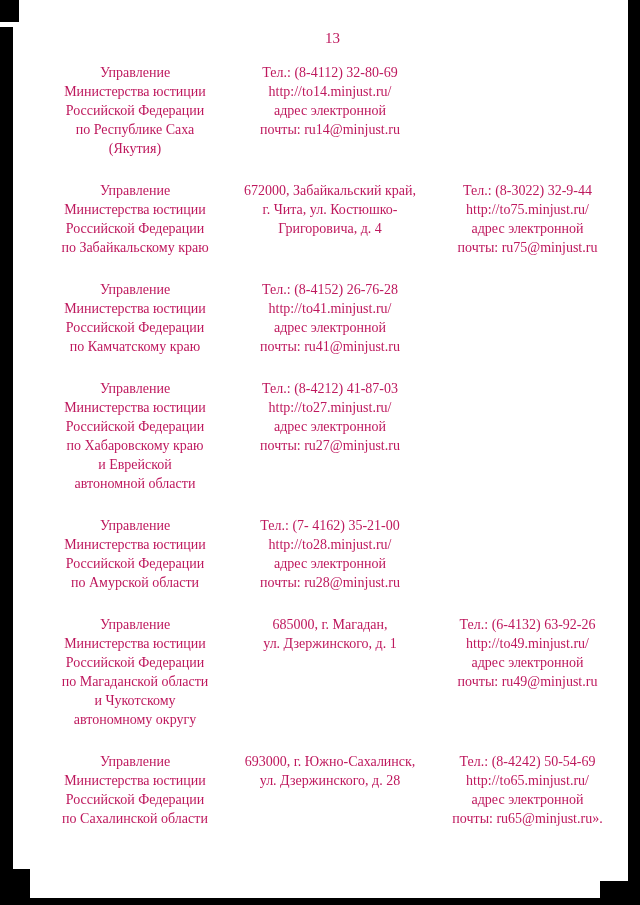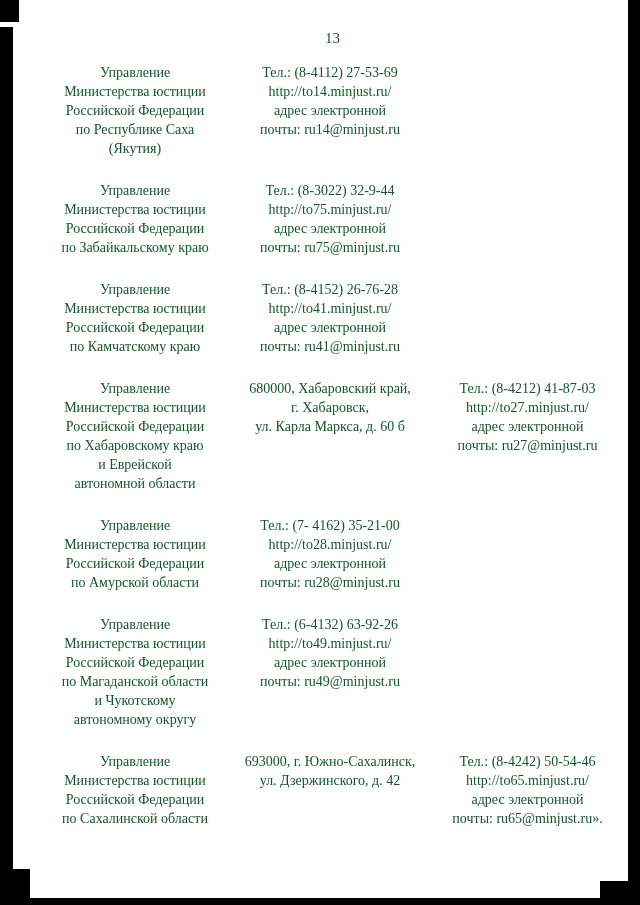--- a/index.html
+++ b/index.html
@@ -8,21 +8,21 @@
     background: #777;
   }
   .paper {
     position: relative;
     width: 640px;
     height: 905px;
     margin: 0 auto;
     background: #ffffff;
     overflow: hidden;
     font-family: "Liberation Serif", "DejaVu Serif", serif;
-    color: #14532d;
+    color: #be185d;
   }
   
   .edge {
     position: absolute;
     background: #000000;
   }
   .edge.top-left-block { left: 0; top: 0; width: 19px; height: 22px; }
   .edge.left-strip     { left: 0; top: 27px; width: 13px; height: 878px; }
   .edge.right-strip    { right: 0; top: 0; width: 12px; height: 905px; }
   .edge.bottom-bar     { left: 0; bottom: 0; width: 640px; height: 7px; }
@@ -68,31 +68,34 @@
     <div class="page-number">13</div>
 
     <div>
 
       <div class="row">
         <div class="cell">Управление
 Министерства юстиции
 Российской Федерации
 по Республике Саха
 (Якутия)</div>
-        <div class="cell">Тел.: (8-4112) 27-53-69
+        <div class="cell">Тел.: (8-4112) 32-80-69
 http://to14.minjust.ru/
 адрес электронной
 почты: ru14@minjust.ru</div>
       </div>
 
       <div class="row">
         <div class="cell">Управление
 Министерства юстиции
 Российской Федерации
 по Забайкальскому краю</div>
+        <div class="cell">672000, Забайкальский край,
+г. Чита, ул. Костюшко-
+Григоровича, д. 4</div>
         <div class="cell">Тел.: (8-3022) 32-9-44
 http://to75.minjust.ru/
 адрес электронной
 почты: ru75@minjust.ru</div>
       </div>
 
       <div class="row">
         <div class="cell">Управление
 Министерства юстиции
 Российской Федерации
@@ -103,23 +106,20 @@
 почты: ru41@minjust.ru</div>
       </div>
 
       <div class="row">
         <div class="cell">Управление
 Министерства юстиции
 Российской Федерации
 по Хабаровскому краю
 и Еврейской
 автономной области</div>
-        <div class="cell">680000, Хабаровский край,
-г. Хабаровск,
-ул. Карла Маркса, д. 60 б</div>
         <div class="cell">Тел.: (8-4212) 41-87-03
 http://to27.minjust.ru/
 адрес электронной
 почты: ru27@minjust.ru</div>
       </div>
 
       <div class="row">
         <div class="cell">Управление
 Министерства юстиции
 Российской Федерации
@@ -130,34 +130,36 @@
 почты: ru28@minjust.ru</div>
       </div>
 
       <div class="row">
         <div class="cell">Управление
 Министерства юстиции
 Российской Федерации
 по Магаданской области
 и Чукотскому
 автономному округу</div>
+        <div class="cell">685000, г. Магадан,
+ул. Дзержинского, д. 1</div>
         <div class="cell">Тел.: (6-4132) 63-92-26
 http://to49.minjust.ru/
 адрес электронной
 почты: ru49@minjust.ru</div>
       </div>
 
       <div class="row">
         <div class="cell">Управление
 Министерства юстиции
 Российской Федерации
 по Сахалинской области</div>
         <div class="cell">693000, г. Южно-Сахалинск,
-ул. Дзержинского, д. 42</div>
-        <div class="cell">Тел.: (8-4242) 50-54-46
+ул. Дзержинского, д. 28</div>
+        <div class="cell">Тел.: (8-4242) 50-54-69
 http://to65.minjust.ru/
 адрес электронной
 почты: ru65@minjust.ru».</div>
       </div>
 
     </div>
   </div>
 </div>
 
 </body></html>

